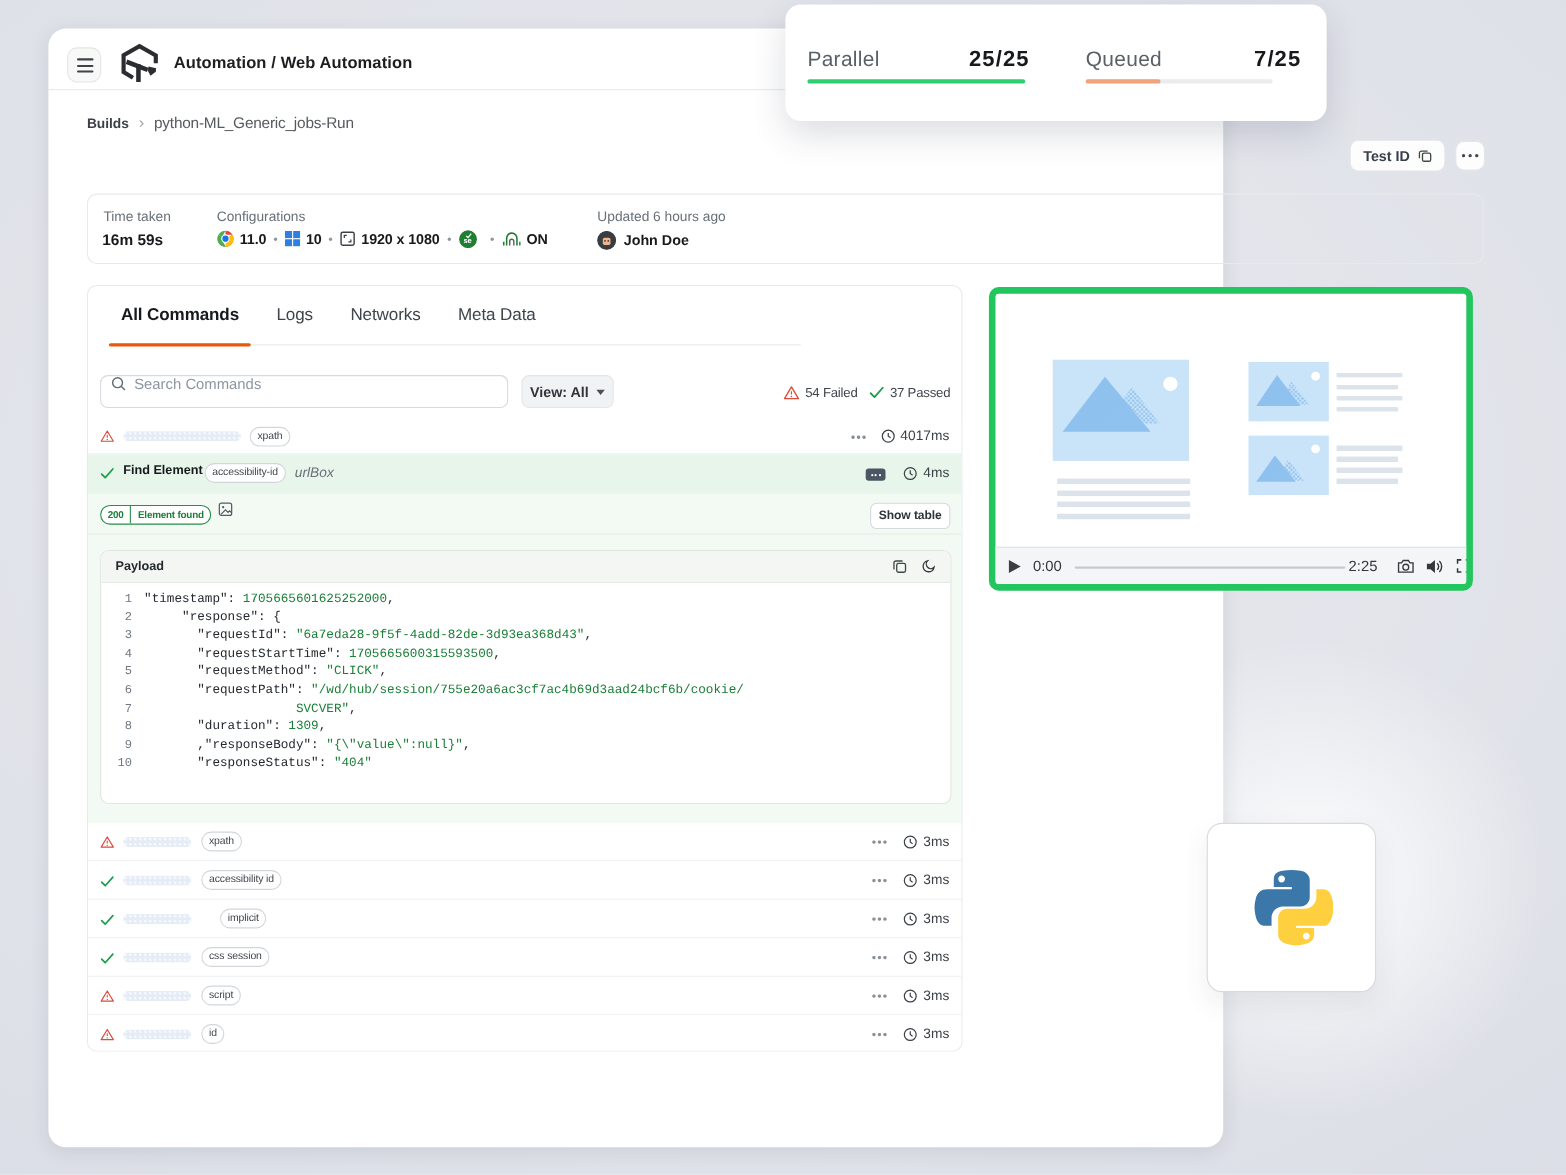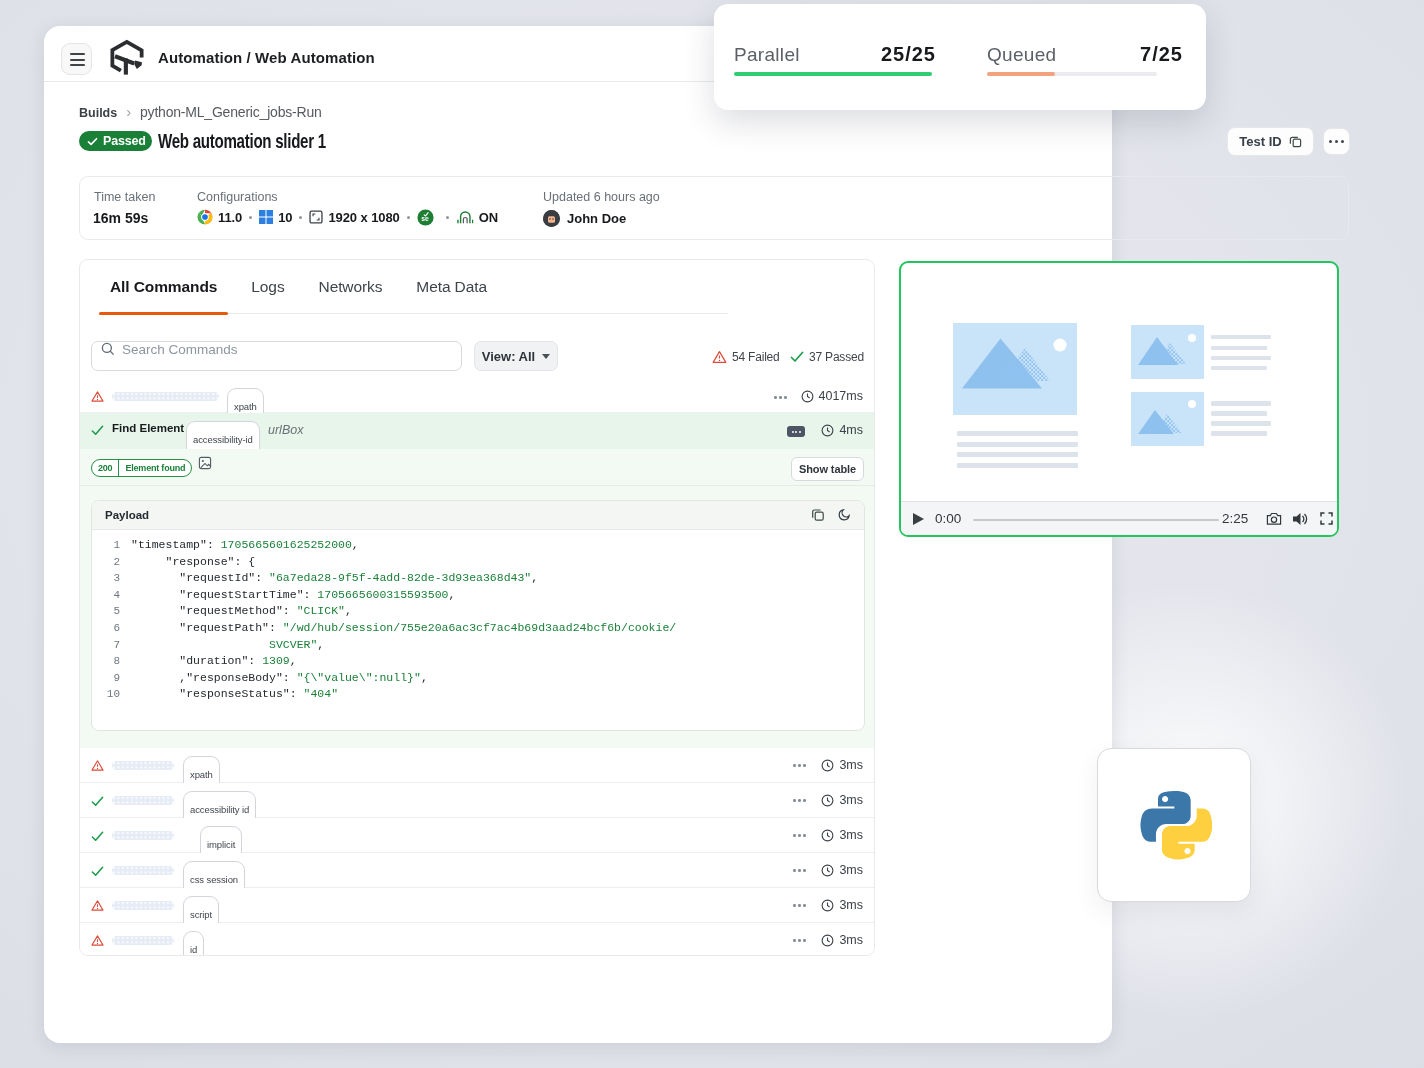--- a/index.html
+++ b/index.html
@@ -33,41 +33,41 @@
 .tabs { position:absolute; left:19px; top:0; width:629px; height:54px; border-bottom:1px solid #e7e9ec; display:flex; }
 .tab { padding:0 11px; font-size:15.5px; color:#3f444b; display:flex; align-items:center; margin-right:12px; position:relative; letter-spacing:-.1px; }
 .tab.on { font-weight:700; color:#17191c; }
 .tab.on:after { content:""; position:absolute; left:0; right:0; bottom:-2px; height:3px; background:#e8590c; border-radius:2px; }
 .sinput { position:absolute; left:11px; top:81px; width:371px; height:30px; border:1px solid #d6dade; border-radius:7px; display:flex; align-items:flex-start; padding-left:9px; color:#8d96a0; font-size:13.5px; gap:7px;}
 .vbtn { position:absolute; left:394px; top:81px; width:84px; height:30px; background:#f1f2f4; border:1px solid #e3e5e8; border-radius:7px; display:flex; align-items:center; justify-content:center; font-size:13px; font-weight:700; color:#2f343a; gap:7px; }
 .cnt { position:absolute; top:90px; font-size:12px; color:#40454c; display:flex; align-items:center; gap:5px; letter-spacing:-.2px; }
 .crow { position:absolute; left:0; width:100%; border-bottom:1px solid #eceef1; background:#fff; }
 .crow > * { position:absolute; }
 .skel { height:9px; border-radius:5px; background-color:#e6ecf5; background-image:radial-gradient(circle at 2px 2px, #f8fafd 1.1px, rgba(0,0,0,0) 1.3px); background-size:4.5px 4.5px; left:32px; }
-.pill { border:1px solid #d2d6db; border-radius:9px; font-size:9.5px; color:#40454c; padding:12px 6px; background:#fff; white-space:nowrap; line-height:12px; letter-spacing:-.1px; }
+.pill { border:1px solid #d2d6db; border-radius:9px; font-size:9.5px; color:#40454c; padding:2px 6px; background:#fff; white-space:nowrap; line-height:12px; letter-spacing:-.1px; }
 .icw { left:11px; width:13px; height:13px; }
 .mdots { display:flex; gap:2.6px; } .mdots span { width:2.6px; height:2.6px; border-radius:50%; background:#878f98; }
 .ms { font-size:12.5px; color:#3c4147; display:flex; align-items:center; gap:5px; }
 </style>
 <style>
 .greenrow { background:#e7f5ea !important; border-bottom:none !important; }
 .detail { position:absolute; left:0; top:189px; width:100%; height:299px; background:#f3faf4; }
 .resrow { position:absolute; left:0; top:0; width:100%; height:37px; border-bottom:1px solid #e4ebe5; }
 .c200 { position:absolute; left:11px; top:10px; height:18px; display:inline-flex; align-items:center; border:1.4px solid #259048; border-radius:11px; overflow:hidden; color:#1a7f37; font-size:9px; font-weight:700; background:#fff; letter-spacing:-.2px;}
 .c200 .s1 { padding:0 6px; border-right:1.4px solid #259048; height:100%; display:flex; align-items:center;}
 .c200 .s2 { padding:0 6px; }
 .imgic { position:absolute; left:118px; top:7px; }
 .showtable { position:absolute; right:10px; top:8px; height:24px; padding:0 7px; background:#fff; border:1px solid #d5d9dd; border-radius:6px; font-size:11px; font-weight:700; color:#2f343a; display:flex; align-items:center; letter-spacing:-.1px; }
 .payload { position:absolute; left:11px; top:51px; width:774px; height:231px; background:#fff; border:1px solid #e1e6e2; border-radius:8px; overflow:hidden; }
 .pl-h { height:29px; background:#f3f6f3; border-bottom:1px solid #e5e9e5; display:flex; align-items:center; padding:0 13px; font-size:11.5px; font-weight:700; color:#24292e; }
 .pl-ic { position:absolute; display:flex; gap:13px; right:13px; top:7px; }
 .code { position:relative; font-family:"Liberation Mono", monospace; font-size:11.5px; line-height:16.6px; padding-top:7px; color:#24292f; white-space:pre; }
 .ln { display:inline-block; width:28px; text-align:right; color:#6e7781; margin-right:11px; font-size:11px; }
 .g { color:#1a7f37; }
-.rpanel { position:absolute; left:855px; top:235px; width:440px; height:276px; border:2px solid #22c55e; border-radius:9px; background:#fff; overflow:hidden; }
+.rpanel { position:absolute; left:855px; top:235px; width:440px; height:276px; border:6px solid #22c55e; border-radius:9px; background:#fff; overflow:hidden; }
 .ctrl { position:absolute; left:0; bottom:0; width:100%; height:34px; background:#f4f5f6; border-top:1px solid #dfe1e4; }
 .ph-img { position:absolute; background:#c9e3f9; overflow:hidden; }
 .gl { position:absolute; background:#dde3eb; border-radius:1px; }
 .pycard { position:absolute; left:1053px; top:722px; width:154px; height:154px; background:#fff; border:1px solid #d8d9dc; border-radius:14px; box-shadow:0 10px 24px rgba(60,60,80,.08); display:flex; align-items:center; justify-content:center; }
 .stats { position:absolute; left:714px; top:4px; width:492px; height:106px; background:#fff; border-radius:14px; box-shadow:0 12px 32px rgba(40,45,70,.16); }
 .st-label { position:absolute; font-size:19px; color:#5b6068; letter-spacing:.3px; }
 .st-num { position:absolute; font-size:20px; font-weight:700; color:#17191c; letter-spacing:1px; }
 .st-bar { position:absolute; top:67.5px; height:4.6px; border-radius:3px; }
 .ctime { font-size:13.5px; color:#33373c; position:absolute; top:9px; }
 </style>
@@ -83,26 +83,20 @@
       </div>
     <svg class="logo" viewBox="0 0 36 40">
       <path d="M33.5 19.5 V11.9 L17.8 3 L2.5 11.7 V28 L11.5 33.4" fill="none" stroke="#2b2d30" stroke-width="4"></path>
       <path d="M6 15.9 L26.3 23.7 L24.9 28 L4.6 20.2 Z" fill="#2b2d30"></path>
       <path d="M14.6 20.5 H19 V37.6 H14.6 Z" fill="#2b2d30"></path>
       <path d="M26.6 22.6 L33.8 24.4 L33.5 27.6 L28.4 31.6 L25.6 26.3 Z" fill="#2b2d30"></path>
     </svg>
     <div class="hdr-title">Automation / Web Automation</div>
   </div>
   <div class="crumbs"><b>Builds</b><span class="sep">›</span>python-ML_Generic_jobs-Run</div>
-  <div class="titlerow">
-    <span class="badge-pass"><svg width="13" height="13" viewBox="0 0 12 12">
-          <path d="M2.2 6.4 L4.7 8.7 L9.7 3.4" stroke="#fff" stroke-width="1.5" fill="none" stroke-linecap="round" stroke-linejoin="round"></path>
-        </svg>Passed</span>
-    <span class="bigtitle">Web automation slider 1</span>
-  </div>
   <div class="btn-testid">Test ID <svg width="13" height="13" viewBox="0 0 14 14" fill="none" stroke="#3d4a44" stroke-width="1.3">
         <rect x="4.5" y="4.5" width="8" height="8" rx="1.5"></rect>
         <path d="M9.5 2.5 H3.5 a2 2 0 0 0-2 2 V9.5"></path>
       </svg></div>
   <div class="btn-dots">
       <i style="left:5px"></i>
       <i style="left:11px"></i>
       <i style="left:17px"></i>
     </div>
   <div class="infobar">

